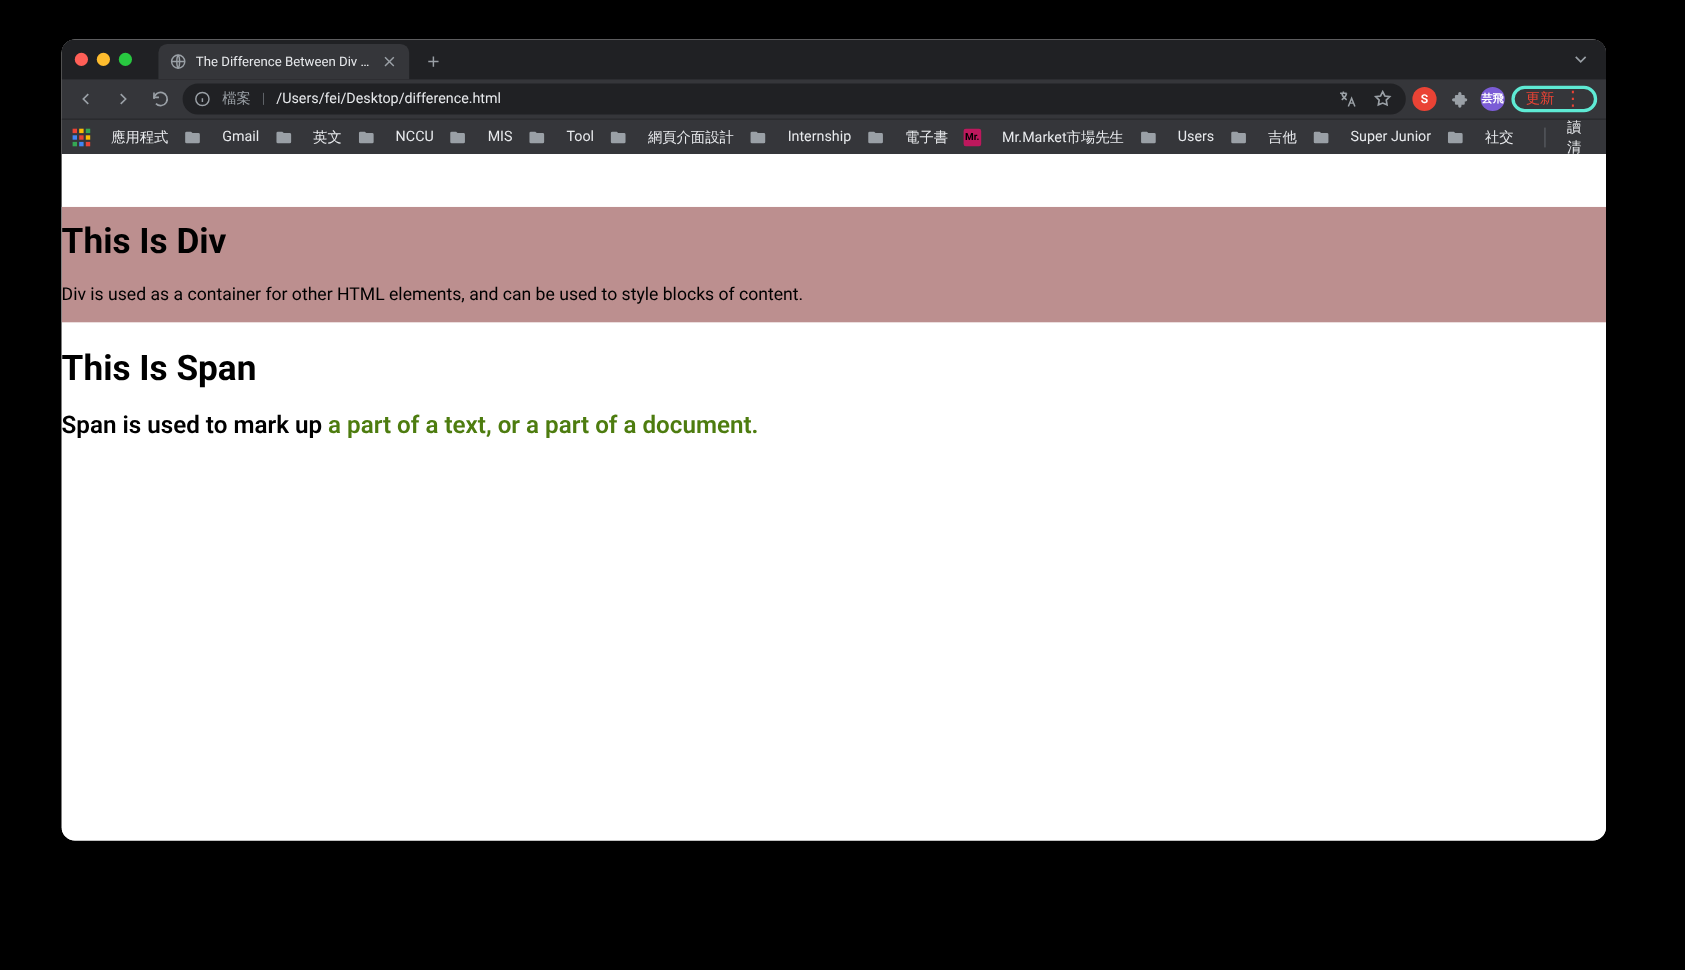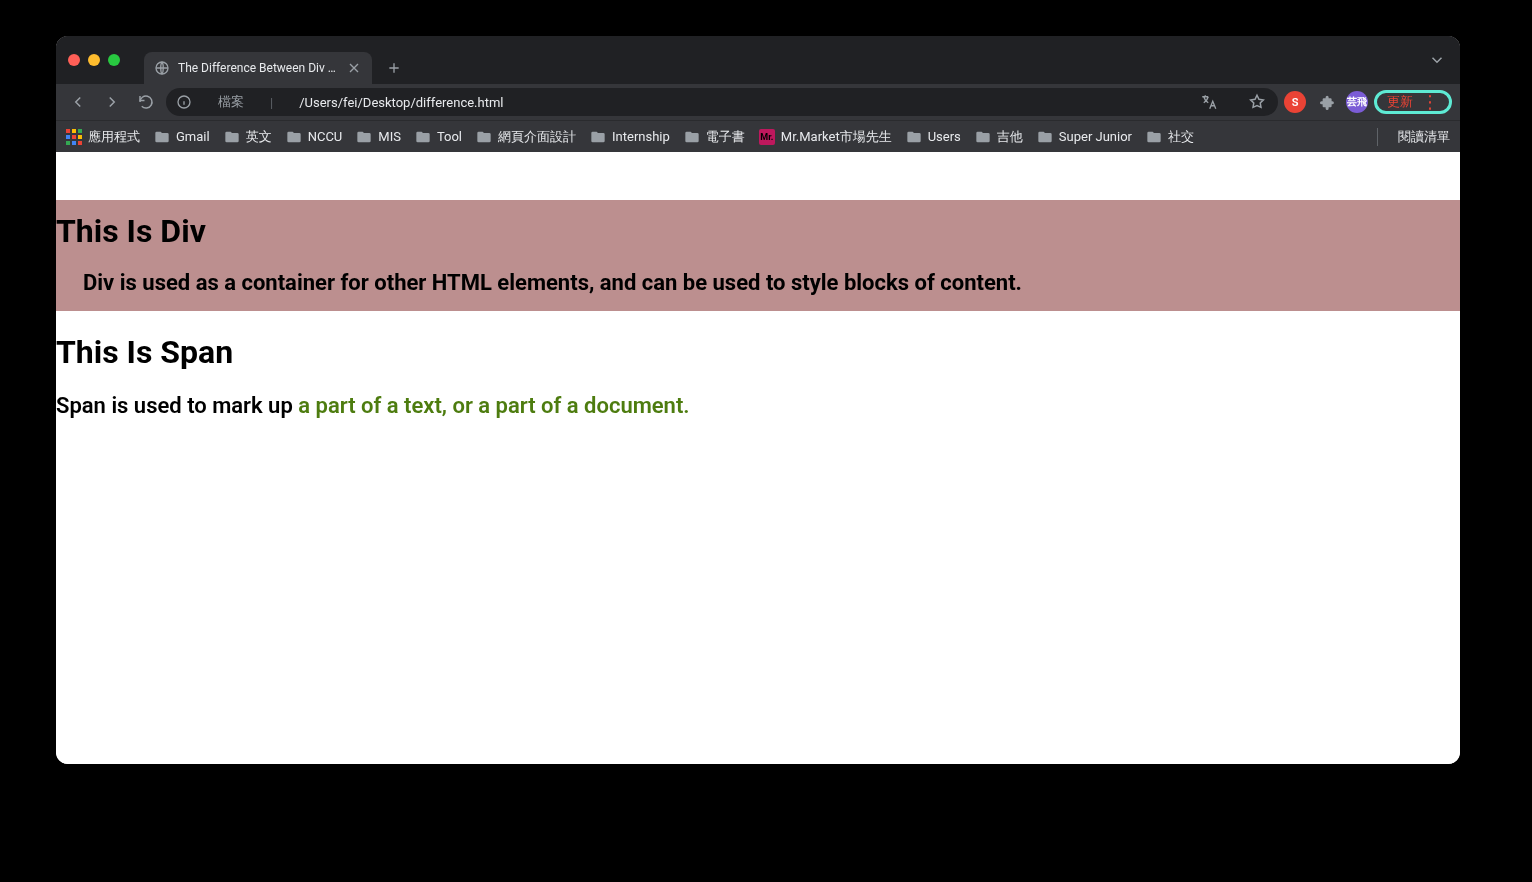--- a/index.html
+++ b/index.html
@@ -4,70 +4,70 @@
   <style>
     * { margin:0; padding:0; box-sizing:border-box; font-family:-apple-system,BlinkMacSystemFont,"Segoe UI",Roboto,Helvetica,Arial,sans-serif; }
     body { background:#000; width:1532px; height:882px; overflow:hidden; }
     .window {
       position:absolute; top:36px; left:56px; width:1404px; height:728px;
       background:#fff; border-radius:12px; overflow:hidden;
       box-shadow:0 20px 60px rgba(0,0,0,.55);
     }
     .chrome { background:#202124; color:#e8eaed; }
     
-    .tabstrip { height:48px; display:flex; align-items:flex-end; padding-left:12px; gap:8px; background:#202124; position:relative; }
+    .tabstrip { height:36px; display:flex; align-items:flex-end; padding-left:12px; gap:8px; background:#202124; position:relative; }
     .traffic { display:flex; align-items:center; gap:8px; margin-right:16px; height:100%; }
     .dot { width:12px; height:12px; border-radius:50%; }
     .dot.red{background:#ff5f57;} .dot.yellow{background:#febc2e;} .dot.green{background:#28c840;}
     .tab {
       height:32px; background:#35363a; color:#e8eaed; border-radius:8px 8px 0 0;
       display:flex; align-items:center; padding:0 10px; gap:8px; font-size:12px;
       min-width:208px; max-width:228px; cursor:default;
     }
     .tab .favicon { width:16px;height:16px;display:flex;align-items:center;justify-content:center;color:#9aa0a6;}
     .tab .title { flex:1; white-space:nowrap; overflow:hidden; text-overflow:ellipsis; }
     .tab-x { width:16px;height:16px;display:flex;align-items:center;justify-content:center;color:#9aa0a6;font-size:14px;line-height:1;}
     .newtab { width:28px;height:28px;display:flex;align-items:center;justify-content:center;color:#9aa0a6;font-size:18px;margin-bottom:2px;}
     .tabstrip-right { margin-left:auto; margin-right:14px; height:100%; display:flex; align-items:center;}
     .caret { width:18px;height:18px; color:#9aa0a6;}
     
     .toolbar { height:36px; background:#35363a; display:flex; align-items:center; padding:0 8px; gap:6px;}
     .icon-btn { width:28px;height:28px;border-radius:50%;display:flex;align-items:center;justify-content:center;color:#9aa0a6;}
     .icon-btn svg{width:18px;height:18px;}
     .addr {
       flex:1; height:28px; background:#202124; border-radius:14px;
-      display:flex; align-items:center; padding:0 10px; gap:26px; color:#bdc1c6; font-size:13px;
+      display:flex; align-items:center; padding:0 10px; gap:10px; color:#bdc1c6; font-size:13px;
     }
     .addr .info{width:16px;height:16px;display:flex;align-items:center;justify-content:center;color:#9aa0a6;}
     .addr .src{color:#9aa0a6;}
     .addr .sep{color:#5f6368;}
     .addr .path{color:#e8eaed;}
     .addr .spacer{flex:1;}
     .pill { height:24px;border:3px solid #5eead4;border-radius:14px;padding:0 10px;display:flex;align-items:center;gap:6px;color:#ea4335;font-size:13px;}
     .pill .dots{color:#ea4335;font-size:18px;line-height:0;margin-left:2px;}
     .avatar { width:22px;height:22px;border-radius:50%;display:flex;align-items:center;justify-content:center;font-size:11px;font-weight:600;color:#fff;}
     .avatar.red{background:#ea4335;} .avatar.purple{background:#7b5cd6;font-size:10px;}
     
     .bmbar { height:32px; background:#35363a; border-top:1px solid #2a2b2e; display:flex; align-items:center; padding:0 10px; gap:14px; font-size:13px; color:#e8eaed; overflow:hidden;}
-    .bm { display:flex; align-items:center; gap:6px; white-space:nowrap;}
+    .bm { display:flex; align-items:center; gap:19px; white-space:nowrap;}
     .bm .fld{width:16px;height:16px;color:#9aa0a6;display:flex;align-items:center;justify-content:center;}
     .apps-icon { width:16px;height:16px;display:grid;grid-template-columns:repeat(3,4px);grid-template-rows:repeat(3,4px);gap:2px;}
     .apps-icon span{width:4px;height:4px;}
     .apps-icon span:nth-child(1){background:#ea4335;} .apps-icon span:nth-child(2){background:#fbbc04;} .apps-icon span:nth-child(3){background:#34a853;}
     .apps-icon span:nth-child(4){background:#4285f4;} .apps-icon span:nth-child(5){background:#ea4335;} .apps-icon span:nth-child(6){background:#fbbc04;}
     .apps-icon span:nth-child(7){background:#34a853;} .apps-icon span:nth-child(8){background:#4285f4;} .apps-icon span:nth-child(9){background:#ea4335;}
     .mr-icon{width:16px;height:16px;background:#be185d;color:#000;font-size:9px;display:flex;align-items:center;justify-content:center;font-weight:700;border-radius:2px;}
     .bmbar .spacer{flex:1;}
     .bmdiv{width:1px;height:18px;background:#5f6368;}
     .reading{display:flex;align-items:center;gap:6px;}
     
     .page { background:#fff; color:#000; height:calc(100% - 104px); overflow:auto;margin-top:48px;}
     .divblock { background:#bc8f8f; padding:0 0 16px 0;}
     .divblock h1 { font-size:32px; font-weight:700; padding:12px 0 20px 0;}
-    .divblock p { font-size:22px; font-weight:700;padding-left:27px;}
+    .divblock p { font-size:16px; font-weight:400;}
     .spansection { padding:22px 0 0 0;}
     .spansection h1 { font-size:32px; font-weight:700; padding:0 0 22px 0;}
     .spansection p { font-size:22px; font-weight:600;}
     .spansection .hl { color:#4d7c0f;}
     svg{display:block;}
   </style>
 </head>
 <body>
 
 <div class="window">

